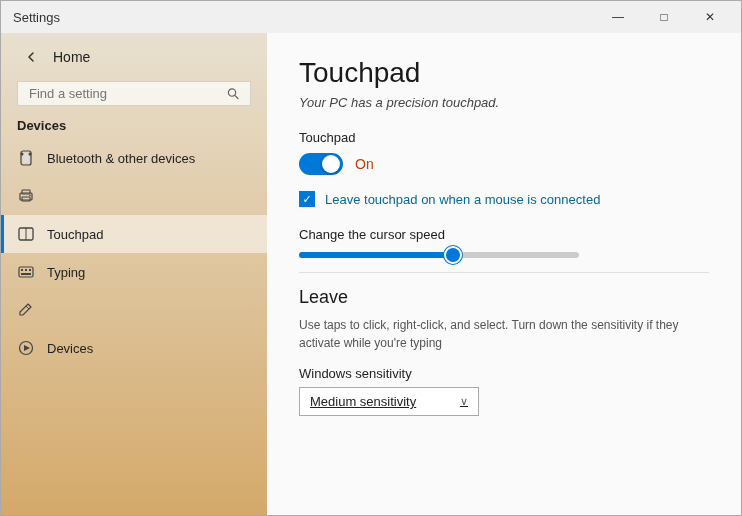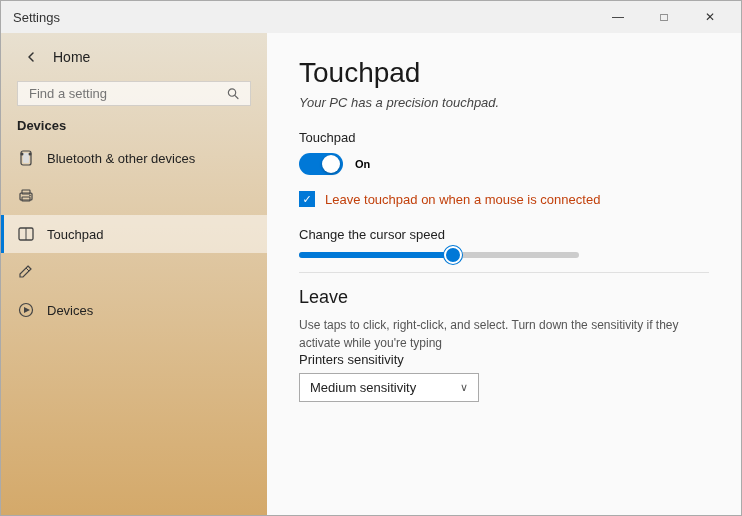--- a/index.html
+++ b/index.html
@@ -204,23 +204,22 @@
       width: 18px;
       height: 18px;
       background: #fff;
       border-radius: 50%;
       position: absolute;
       top: 2px;
       right: 3px;
       box-shadow: 0 1px 3px rgba(0,0,0,0.3);
     }
     .toggle-label {
-      font-size: 11px;
-      color: #000000;
-      font-weight: bold;
+      font-size: 14px;
+      color: #c2410c;
     }
 
     .checkbox-row {
       display: flex;
       align-items: center;
       gap: 10px;
       margin-bottom: 20px;
     }
     .checkbox {
       width: 16px;
@@ -233,21 +232,21 @@
       flex-shrink: 0;
       cursor: pointer;
     }
     .checkbox-check {
       color: #fff;
       font-size: 11px;
       line-height: 1;
     }
     .checkbox-text {
       font-size: 13px;
-      color: #c2410c;
+      color: #0369a1;
     }
 
     .slider-section {
       margin-bottom: 4px;
     }
     .slider-label {
       font-size: 13px;
       color: #222;
       margin-bottom: 10px;
     }
@@ -285,20 +284,21 @@
     .section-title {
       font-size: 18px;
       font-weight: 400;
       color: #1a1a1a;
       margin-bottom: 8px;
     }
 
     .section-desc {
       font-size: 12px;
       color: #555;
+      margin-bottom: 14px;
       line-height: 1.5;
     }
 
     .dropdown-label {
       font-size: 13px;
       color: #222;
       margin-bottom: 6px;
     }
 
     .dropdown {
@@ -306,20 +306,21 @@
       align-items: center;
       border: 1px solid #aaa;
       background: #fff;
       padding: 6px 10px;
       gap: 30px;
       cursor: pointer;
       font-size: 13px;
       color: #222;
       min-width: 180px;
       justify-content: space-between;
+      text-decoration: underline;
     }
 
     .divider {
       height: 1px;
       background: #e0e0e0;
       margin: 14px 0;
     }
   </style>
 </head>
 <body>
@@ -389,20 +390,32 @@
         <div class="sidebar-item active">
           <span class="sidebar-item-icon">
             <svg width="16" height="14" viewBox="0 0 16 14" fill="none">
               <rect x="1" y="1" width="14" height="12" rx="1.5" stroke="#444" stroke-width="1.3" fill="none"></rect>
               <line x1="8" y1="1" x2="8" y2="13" stroke="#444" stroke-width="1"></line>
             </svg>
           </span>
           <span>Touchpad</span>
         </div>
 
+        <div class="sidebar-item">
+          <span class="sidebar-item-icon">
+            <svg width="16" height="12" viewBox="0 0 16 12" fill="none">
+              <rect x="1" y="1" width="14" height="10" rx="1.5" stroke="#444" stroke-width="1.2" fill="none"></rect>
+              <rect x="3" y="3" width="2" height="2" rx="0.3" fill="#444"></rect>
+              <rect x="7" y="3" width="2" height="2" rx="0.3" fill="#444"></rect>
+              <rect x="11" y="3" width="2" height="2" rx="0.3" fill="#444"></rect>
+              <rect x="3" y="7" width="10" height="2" rx="0.3" fill="#444"></rect>
+            </svg>
+          </span>
+          <span>Typing</span>
+        </div>
 
         <div class="sidebar-item">
           <span class="sidebar-item-icon">
             <svg width="14" height="16" viewBox="0 0 14 16" fill="none">
               <path d="M9 2L12 5L4 13H1V10L9 2Z" stroke="#444" stroke-width="1.2" fill="none"></path>
               <line x1="7" y1="4" x2="10" y2="7" stroke="#444" stroke-width="1"></line>
             </svg>
           </span>
         </div>
 
@@ -449,21 +462,21 @@
         </div>
       </div>
 
       <div class="divider"></div>
 
       
       <div class="section-title">Leave</div>
       <div class="section-desc">Use taps to click, right-click, and select. Turn down the sensitivity if they activate while you're typing</div>
 
       
-      <div class="dropdown-label">Printers sensitivity</div>
+      <div class="dropdown-label">Windows sensitivity</div>
       <div class="dropdown">
         <span>Medium sensitivity</span>
         <span style="font-size:11px;color:#555;">∨</span>
       </div>
 
     </div>
   </div>
 </div>
 
 </body></html>

